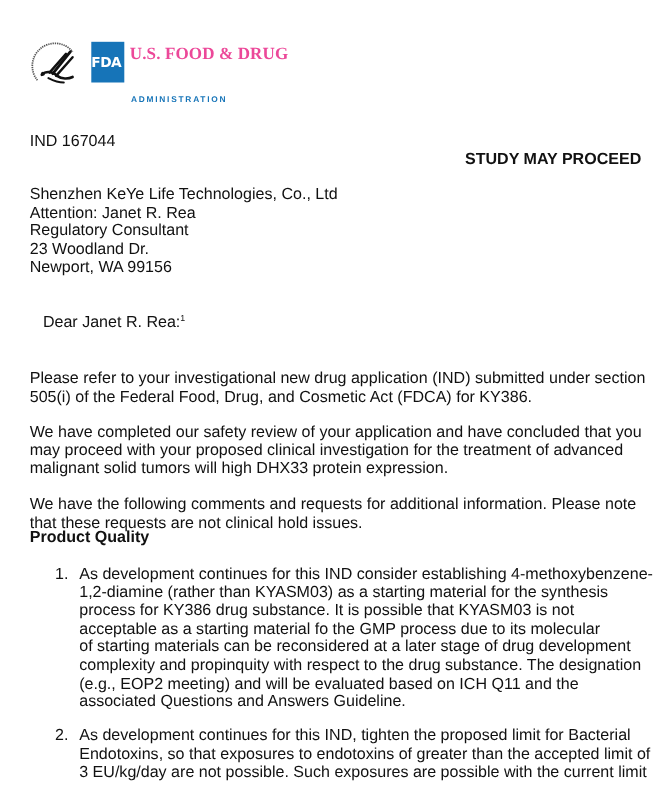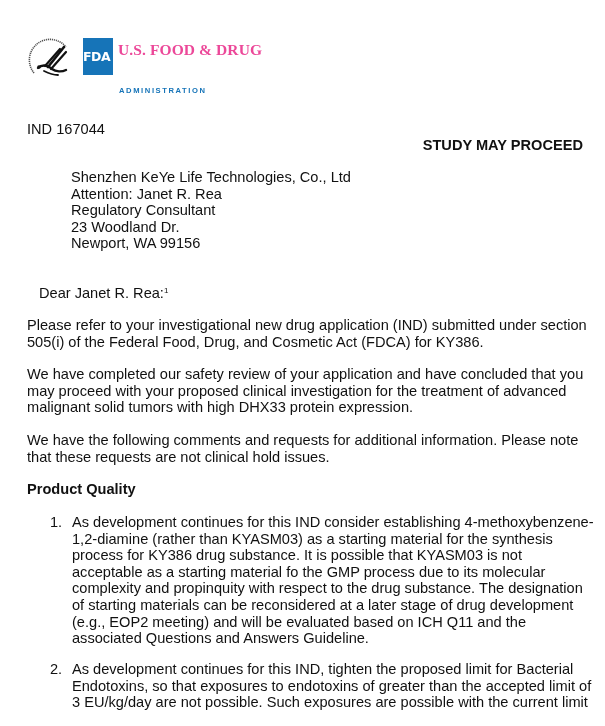--- a/index.html
+++ b/index.html
@@ -90,37 +90,37 @@
       white-space: nowrap;
     }
     .address {
       position: absolute;
       left: 0;
       top: 169px;
     }
     .address div {
       height: 16.6px;
       white-space: nowrap;
-      margin-left: 44px;
     }
     .salutation {
       position: absolute;
       left: 12px;
       top: 285px;
       white-space: nowrap;
     }
     .salutation sup {
       font-size: 8px;
       line-height: 0;
       vertical-align: 5px;
     }
     .para {
       position: absolute;
       left: 0;
       width: 556px;
+      margin-top: 19px;
     }
     .para div {
       white-space: nowrap;
       height: 16.6px;
     }
     .p1 { top: 317px; }
     .p2 { top: 366px; }
     .p3 { top: 432px; }
     .section-heading {
       position: absolute;
@@ -188,39 +188,39 @@
   <div class="salutation"><span>Dear Janet R. Rea:</span><sup>1</sup></div>
 
   <div class="para p1">
     <div>Please refer to your investigational new drug application (IND) submitted under section</div>
     <div>505(i) of the Federal Food, Drug, and Cosmetic Act (FDCA) for KY386.</div>
   </div>
 
   <div class="para p2">
     <div>We have completed our safety review of your application and have concluded that you</div>
     <div>may proceed with your proposed clinical investigation for the treatment of advanced</div>
-    <div>malignant solid tumors with high DHX33 protein expression.</div>
+    <div>malignant solid tumors will high DHX33 protein expression.</div>
   </div>
 
   <div class="para p3">
     <div>We have the following comments and requests for additional information. Please note</div>
     <div>that these requests are not clinical hold issues.</div>
   </div>
 
   <div class="section-heading">Product Quality</div>
 
   <div class="list-item li1">
     <span class="num">1.</span>
     <div class="lines">
       <div>As development continues for this IND consider establishing 4-methoxybenzene-</div>
       <div>1,2-diamine (rather than KYASM03) as a starting material for the synthesis</div>
       <div>process for KY386 drug substance. It is possible that KYASM03 is not</div>
       <div>acceptable as a starting material fo the GMP process due to its molecular</div>
+      <div>of starting materials can be reconsidered at a later stage of drug development</div>
       <div>complexity and propinquity with respect to the drug substance. The designation</div>
-      <div>of starting materials can be reconsidered at a later stage of drug development</div>
       <div>(e.g., EOP2 meeting) and will be evaluated based on ICH Q11 and the</div>
       <div>associated Questions and Answers Guideline.</div>
     </div>
   </div>
 
   <div class="list-item li2">
     <span class="num">2.</span>
     <div class="lines">
       <div>As development continues for this IND, tighten the proposed limit for Bacterial</div>
       <div>Endotoxins, so that exposures to endotoxins of greater than the accepted limit of</div>

